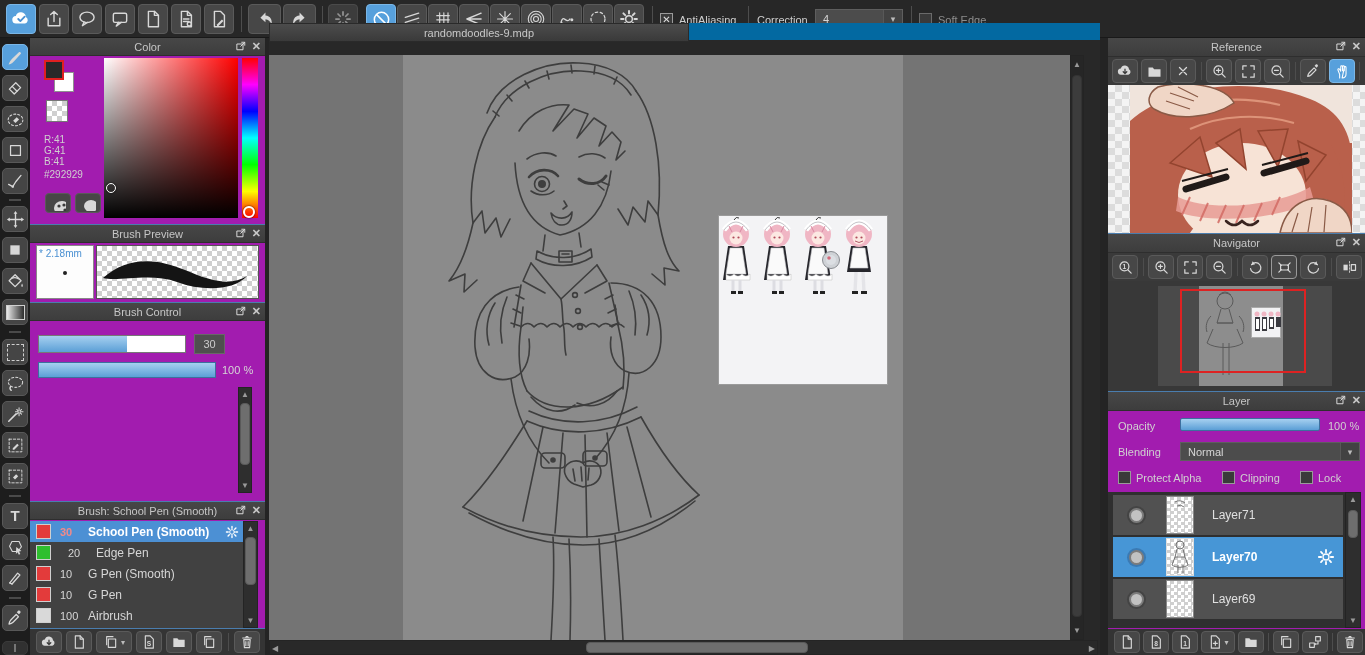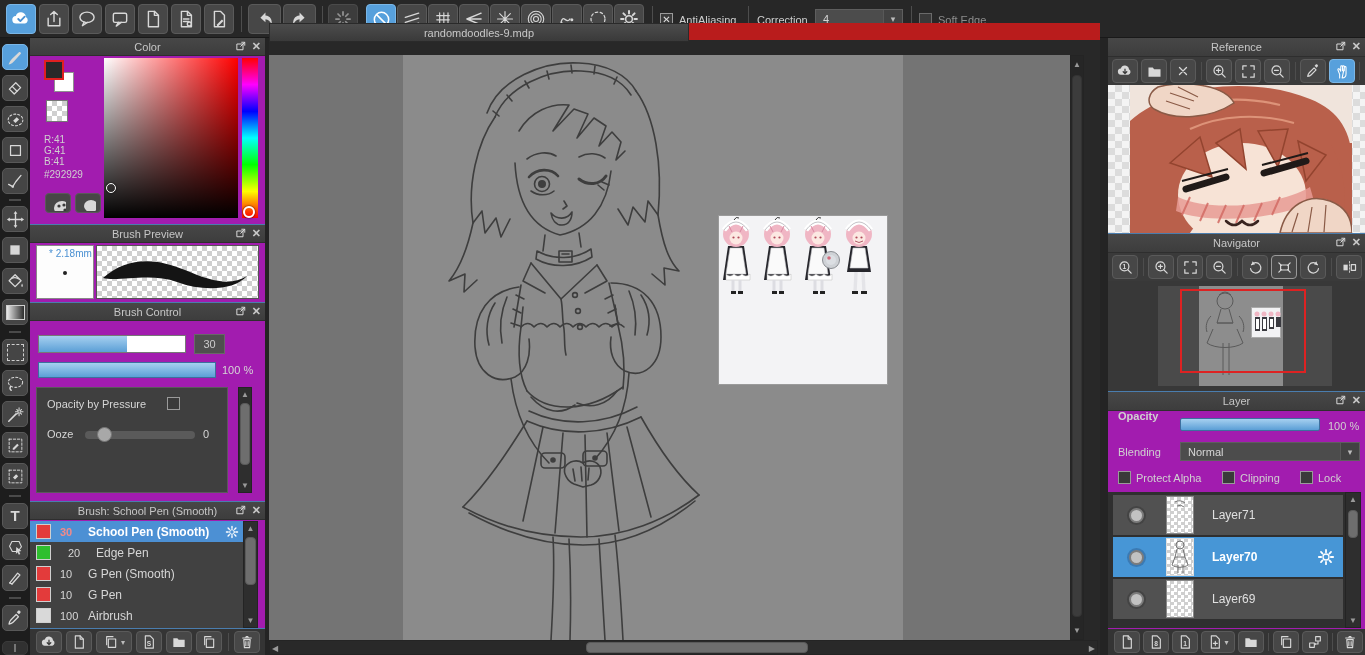--- a/index.html
+++ b/index.html
@@ -513,21 +513,21 @@
   <div class="abs ptitle" style="left:0;top:187px;width:235px;height:18px;">
     <span>Brush Preview</span>
     <span class="ticons">
         <svg class="ic" width="12" height="12">
           <use href="#s-pop"></use>
         </svg>
         <span class="closex">✕</span>
       </span>
   </div>
   <div class="abs" style="left:6px;top:207px;width:58px;height:54px;background:#fdfdfd;border:1px solid #888;">
-    <div style="color:#4a90d2;font-size:10px;padding:2px 0 0 12px;">* 2.18mm</div>
+    <div style="color:#4a90d2;font-size:10px;padding:2px 0 0 2px;">* 2.18mm</div>
     <div style="width:4px;height:4px;border-radius:50%;background:#222;margin:12px auto 0;"></div>
   </div>
   <div class="abs checker" style="left:66px;top:207px;width:163px;height:54px;border:1px solid #555;">
     <svg width="163" height="54" viewBox="0 0 163 54">
         <path d="M6 32C30 10 60 12 88 24s46 16 62 6c-12 14-44 16-70 6S22 36 6 32z" fill="#141414" stroke="none"></path>
       </svg>
   </div>
   <div class="abs bluesep" style="left:0;top:264px;width:235px;"></div>
 
   <div class="abs ptitle" style="left:0;top:265px;width:235px;height:18px;">
@@ -540,28 +540,20 @@
       </span>
   </div>
   <div class="abs" style="left:8px;top:297px;width:148px;height:18px;background:#fff;border:1px solid #777;">
     <div class="slider-blue" style="width:60%;height:100%;border:none;"></div>
   </div>
   <div class="abs" style="left:164px;top:296px;width:31px;height:20px;background:#4f4f4f;border:1px solid #686868;display:flex;align-items:center;justify-content:center;">
     <span>30</span>
   </div>
   <div class="abs slider-blue" style="left:8px;top:324px;width:178px;height:16px;"></div>
   <div class="abs" style="left:192px;top:326px;color:#d6d6d6;">100 %</div>
-  <div class="abs" style="left:6px;top:349px;width:192px;height:106px;border:1px solid #5a5a5a;background:#3f3f3f;">
-    <span class="abs" style="left:10px;top:10px;color:#d6d6d6;">Opacity by Pressure</span>
-    <span class="abs cb" style="left:130px;top:9px;"></span>
-    <span class="abs" style="left:10px;top:40px;color:#d6d6d6;">Ooze</span>
-    <div class="abs" style="left:48px;top:43px;width:110px;height:8px;background:#5a5a5a;border-radius:4px;"></div>
-    <div class="abs" style="left:60px;top:39px;width:15px;height:15px;border-radius:50%;background:#a8a8a8;border:1px solid #777;"></div>
-    <span class="abs" style="left:166px;top:40px;color:#d6d6d6;">0</span>
-  </div>
   <div class="abs scrollbar" style="left:208px;top:349px;width:14px;height:106px;">
     <div class="sb-arrow">▲</div>
     <div class="sb-thumb" style="margin:2px 1px;height:60px;"></div>
     <div class="sb-arrow abs" style="bottom:0;left:0;width:100%;">▼</div>
   </div>
   <div class="abs bluesep" style="left:0;top:463px;width:235px;"></div>
 
   <div class="abs ptitle" style="left:0;top:464px;width:235px;height:18px;">
     <span>Brush: School Pen (Smooth)</span>
     <span class="ticons">
@@ -643,21 +635,21 @@
     <div class="abs vdiv" style="left:198px;top:4px;height:18px;"></div>
     <div class="abs btn" style="left:204px;top:2px;width:26px;height:22px;">
         <svg class="ic" width="16" height="16">
           <use href="#s-trash"></use>
         </svg>
       </div>
   </div>
 </div>
 
 <div class="abs" style="left:265px;top:38px;width:4px;height:617px;background:#242424;"></div>
-<div class="abs" style="left:269px;top:23px;width:831px;height:17px;background:#b91c1c;">
+<div class="abs" style="left:269px;top:23px;width:831px;height:17px;background:#0369a1;">
   <div style="position:absolute;left:0;top:0;width:418px;height:17px;background:linear-gradient(#4c4c4c,#3a3a3a);border:1px solid #2a2a2a;display:flex;align-items:center;justify-content:center;">
     <span style="color:#c8c8c8;">randomdoodles-9.mdp</span>
   </div>
 </div>
 
 <div class="abs" style="left:269px;top:55px;width:815px;height:585px;background:#747474;overflow:hidden;">
 
   <div class="abs" style="left:134px;top:0;width:500px;height:585px;background:#8b8b8b;">
     <svg width="500" height="585" viewBox="0 0 500 585">
       <g stroke="#3e3e3e" stroke-width="1.6" fill="none" stroke-linecap="round" stroke-linejoin="round">
@@ -969,21 +961,21 @@
 
   <div class="abs ptitle" style="left:0;top:354px;width:257px;height:19px;">
     <span>Layer</span>
     <span class="ticons">
         <svg class="ic" width="12" height="12">
           <use href="#s-pop"></use>
         </svg>
         <span class="closex">✕</span>
       </span>
   </div>
-  <span class="abs" style="left:10px;top:372px;color:#d0d0d0;font-weight:bold;">Opacity</span>
+  <span class="abs" style="left:10px;top:382px;color:#d0d0d0;">Opacity</span>
   <div class="abs slider-blue" style="left:72px;top:380px;width:140px;height:13px;border-radius:2px;"></div>
   <span class="abs" style="left:220px;top:382px;color:#d0d0d0;">100 %</span>
   <span class="abs" style="left:10px;top:408px;color:#d0d0d0;">Blending</span>
   <div class="abs dd" style="left:72px;top:404px;width:180px;height:19px;padding-left:7px;">
     <span>Normal</span>
     <span class="ddarrow" style="font-size:9px;">▾</span>
   </div>
   <span class="abs cb" style="left:10px;top:433px;"></span>
   <span class="abs" style="left:28px;top:434px;color:#d0d0d0;">Protect Alpha</span>
   <span class="abs cb" style="left:114px;top:433px;"></span>

